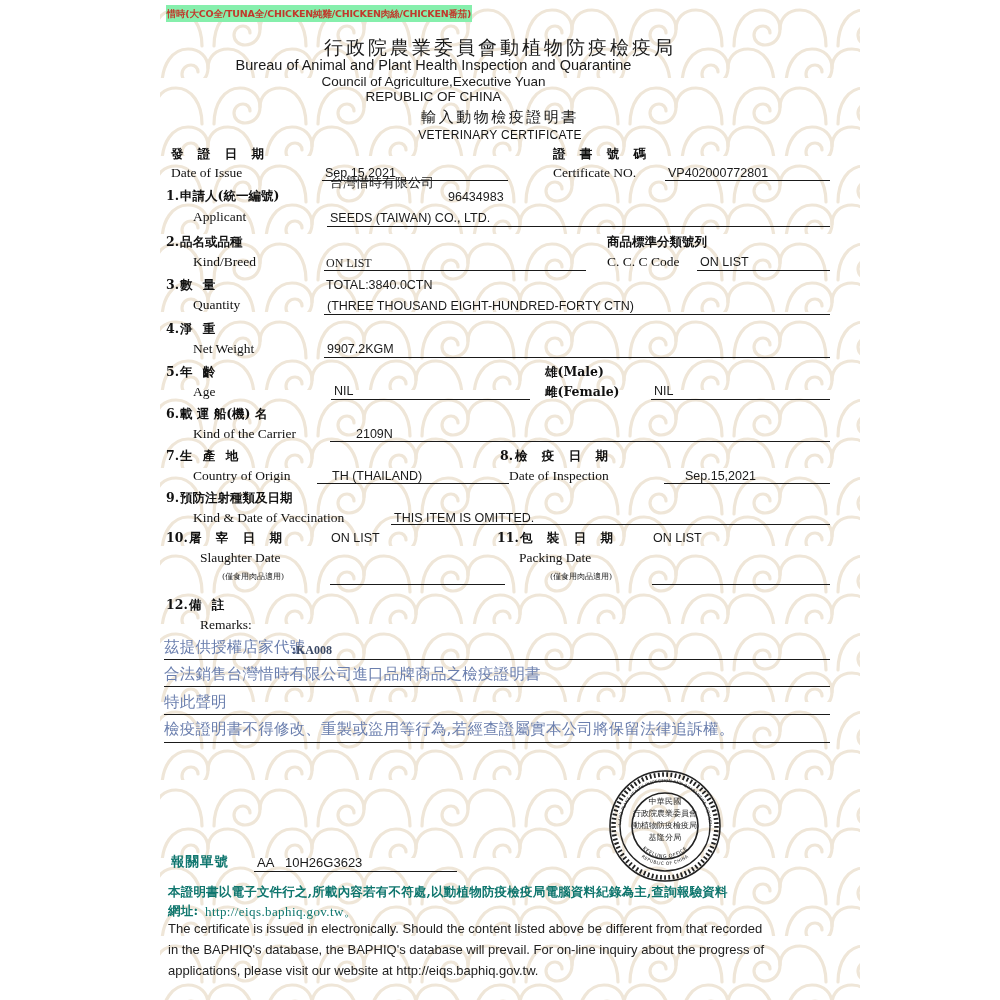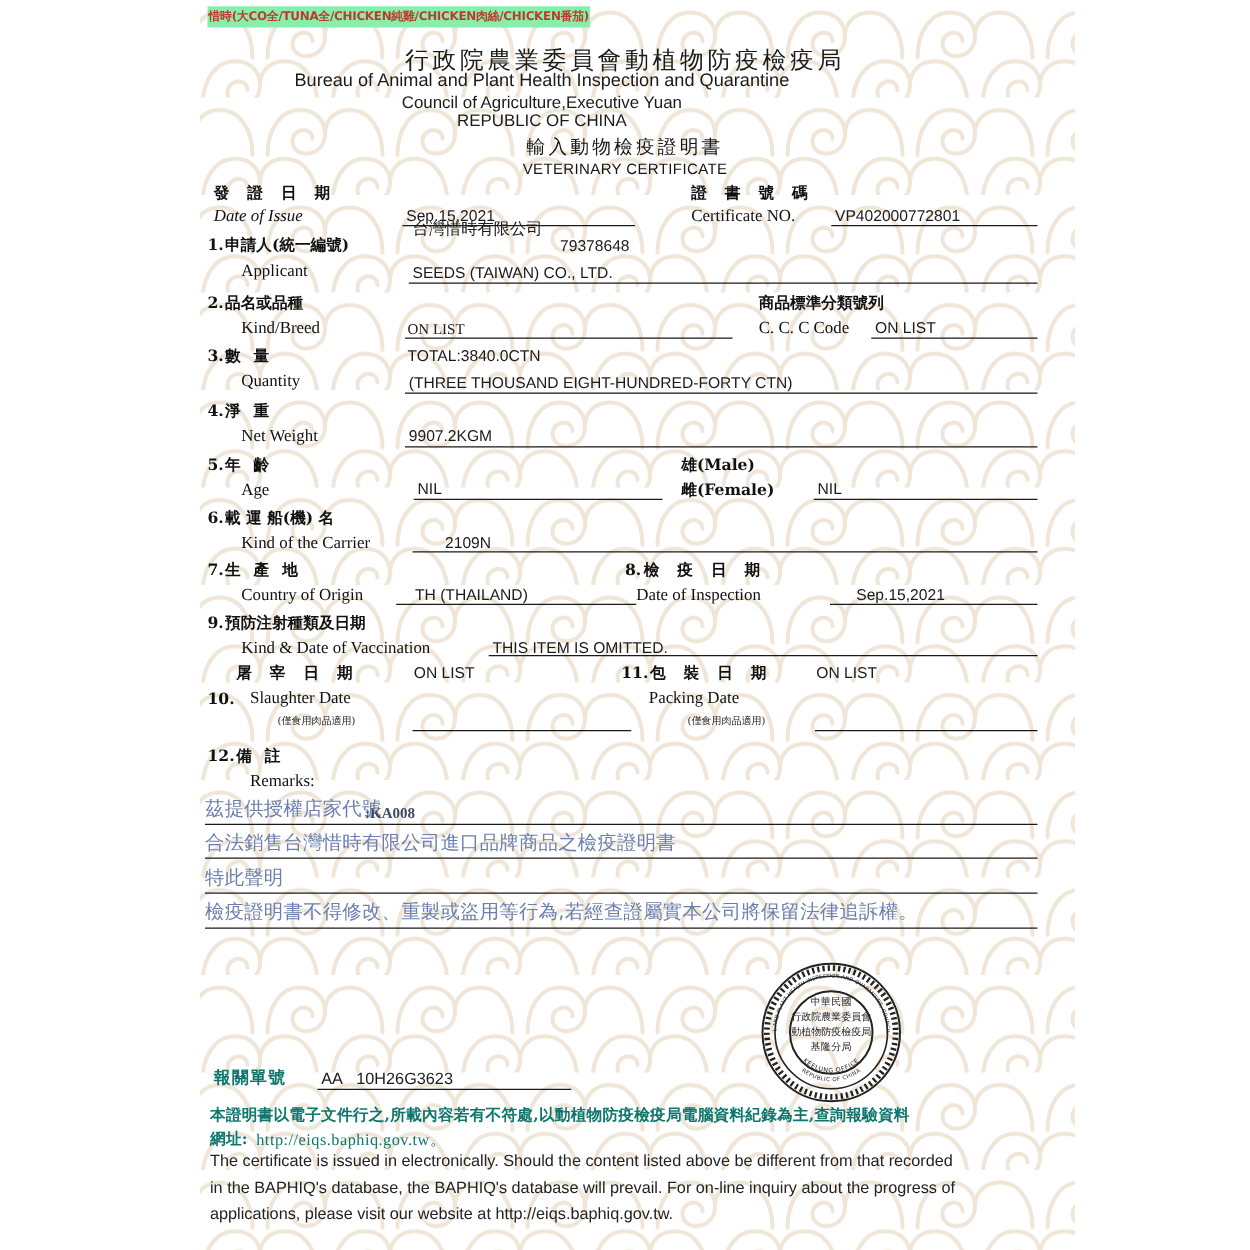--- a/index.html
+++ b/index.html
@@ -188,34 +188,34 @@
   <div class="abs" id="brand-banner">惜時(大CO全/TUNA全/CHICKEN純雞/CHICKEN肉絲/CHICKEN番茄)</div>
 
   <div class="abs title-cn" style="left:0; top:35px;">行政院農業委員會動植物防疫檢疫局</div>
   <div class="abs title-en" style="left:0; top:57px;">Bureau of Animal and Plant Health Inspection and Quarantine</div>
   <div class="abs title-en small" style="left:0; top:74px;">Council of Agriculture,Executive Yuan</div>
   <div class="abs title-en small" style="left:0; top:89px;">REPUBLIC OF CHINA</div>
   <div class="abs subtitle-en" style="left:0; top:128px;">VETERINARY CERTIFICATE</div>
   <div class="abs subtitle-cn" style="left:0; top:108px;">輸入動物檢疫證明書</div>
 
   <div class="abs lbl-cn" style="left:171px; top:146px; letter-spacing:5px;">發  證  日  期</div>
-  <div class="abs lbl-en" style="left:171px; top:165px;font-style:italic;">Date of Issue</div>
+  <div class="abs lbl-en" style="left:171px; top:165px;">Date of Issue</div>
   <div class="abs val" style="left:325px; top:166px;">Sep.15,2021</div>
   <div class="rule" style="left:322px; top:180px; width:186px;"></div>
 
   <div class="abs lbl-cn" style="left:553px; top:146px; letter-spacing:5px;">證  書  號  碼</div>
   <div class="abs lbl-en" style="left:553px; top:165px;">Certificate NO.</div>
   <div class="abs val" style="left:668px; top:166px;">VP402000772801</div>
   <div class="rule" style="left:665px; top:180px; width:165px;"></div>
 
   <div class="abs lbl-cn" style="left:166px; top:188px;">1.</div>
   <div class="abs lbl-cn" style="left:180px; top:188px;">申請人(統一編號)</div>
   <div class="abs lbl-en" style="left:193px; top:209px;">Applicant</div>
   <div class="abs val serif" style="left:330px; top:174px; font-size:13px;">台灣惜時有限公司</div>
-  <div class="abs val" style="left:448px; top:190px;">79378648</div>
+  <div class="abs val" style="left:448px; top:190px;">96434983</div>
   <div class="abs val" style="left:330px; top:211px;">SEEDS (TAIWAN) CO., LTD.</div>
   <div class="rule" style="left:327px; top:226px; width:503px;"></div>
 
   <div class="abs lbl-cn" style="left:166px; top:234px;">2.</div>
   <div class="abs lbl-cn" style="left:180px; top:234px;">品名或品種</div>
   <div class="abs lbl-en" style="left:193px; top:254px;">Kind/Breed</div>
   <div class="abs val serif" style="left:326px; top:256px;">ON LIST</div>
   <div class="rule" style="left:324px; top:270px; width:262px;"></div>
 
   <div class="abs lbl-cn" style="left:607px; top:234px;">商品標準分類號列</div>
@@ -264,21 +264,21 @@
   <div class="abs lbl-en" style="left:509px; top:468px;">Date of Inspection</div>
   <div class="abs val" style="left:685px; top:469px;">Sep.15,2021</div>
   <div class="rule" style="left:664px; top:483px; width:166px;"></div>
 
   <div class="abs lbl-cn" style="left:166px; top:490px;">9.</div>
   <div class="abs lbl-cn" style="left:180px; top:490px;">預防注射種類及日期</div>
   <div class="abs lbl-en" style="left:193px; top:510px;">Kind &amp; Date of Vaccination</div>
   <div class="abs val" style="left:394px; top:511px;">THIS ITEM IS OMITTED.</div>
   <div class="rule" style="left:391px; top:524px; width:439px;"></div>
 
-  <div class="abs lbl-cn" style="left:166px; top:530px;margin-top:21px;">10.</div>
+  <div class="abs lbl-cn" style="left:166px; top:530px;">10.</div>
   <div class="abs lbl-cn" style="left:189px; top:530px; letter-spacing:5px;">屠  宰  日  期</div>
   <div class="abs lbl-en" style="left:200px; top:550px;">Slaughter Date</div>
   <div class="abs val" style="left:331px; top:531px;">ON LIST</div>
   <div class="abs tiny-note" style="left:222px; top:571px;">(僅食用肉品適用)</div>
   <div class="rule" style="left:330px; top:584px; width:175px;"></div>
 
   <div class="abs lbl-cn" style="left:497px; top:530px;">11.</div>
   <div class="abs lbl-cn" style="left:520px; top:530px; letter-spacing:5px;">包  裝  日  期</div>
   <div class="abs lbl-en" style="left:519px; top:550px;">Packing Date</div>
   <div class="abs val" style="left:653px; top:531px;">ON LIST</div>

